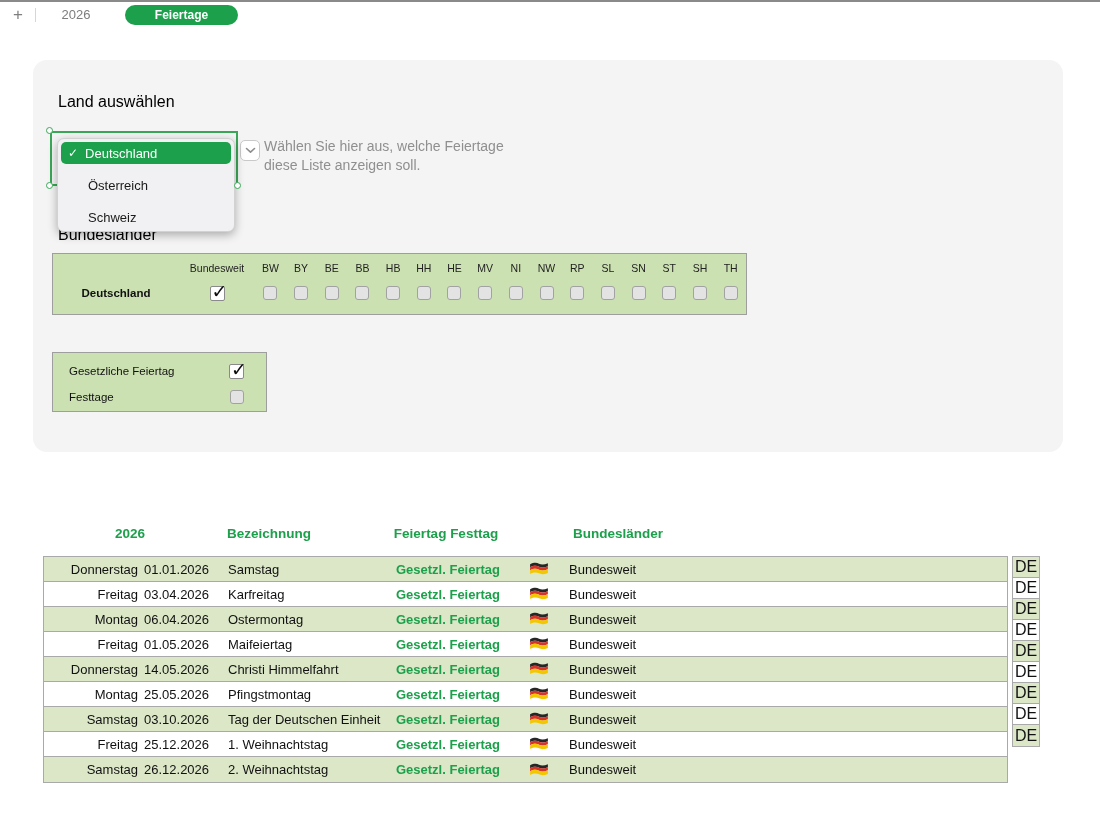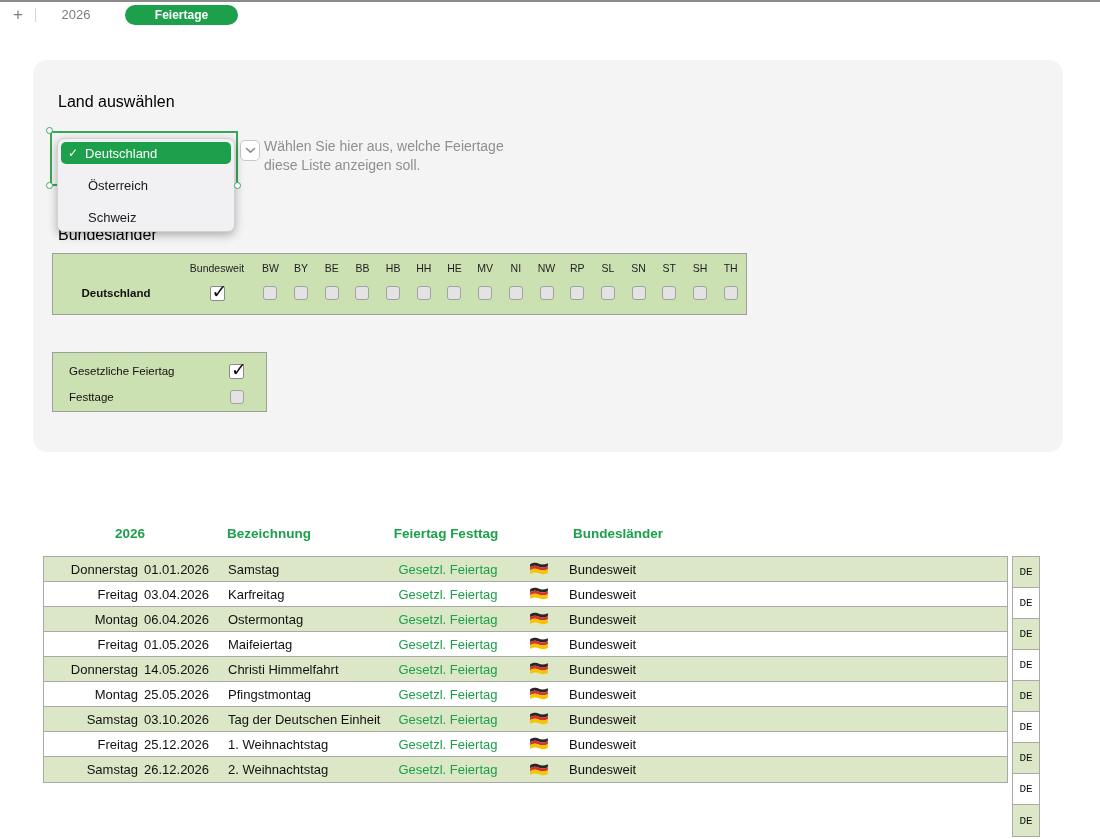--- a/index.html
+++ b/index.html
@@ -84,27 +84,27 @@
 
   
   .maintable { position:absolute; left:43px; top:556px; width:965px; border:1px solid #a9a9a9; }
   .t-row { height:25px; display:flex; align-items:center; font-size:13px; background:#fff;
            border-bottom:1px solid #a9a9a9; }
   .t-row:last-child { border-bottom:none; }
   .t-row.alt { background:#dbe7c7; }
   .c-day { width:94px; text-align:right; }
   .c-date { width:64px; margin-left:6px; text-align:left; }
   .c-name { width:155px; margin-left:20px; white-space:nowrap; }
-  .c-type { width:130px; text-align:center; color:#1ca04b; }
+  .c-type { width:130px; text-align:center; color:#1ca04b;font-weight:bold; }
   .c-flag { width:20px; margin-left:16px; display:flex; align-items:center; }
   .c-region { margin-left:20px; }
 
   .detable { position:absolute; left:1012px; top:556px; width:28px; border:1px solid #a9a9a9; }
-  .de-cell { height:31px; display:flex; align-items:center; justify-content:center;
-             font-size:11px; background:#fff; border-bottom:1px solid #a9a9a9;font-family:Liberation Mono, monospace; }
+  .de-cell { height:21px; display:flex; align-items:center; justify-content:center;
+             font-size:16px; background:#fff; border-bottom:1px solid #a9a9a9; }
   .de-cell:last-child { border-bottom:none; }
   .de-cell.alt { background:#dbe7c7; }
 </style>
 </head>
 <body>
 
 <div class="canvas">
 
   <div class="tabbar">
     <div class="plus-btn">+</div>

